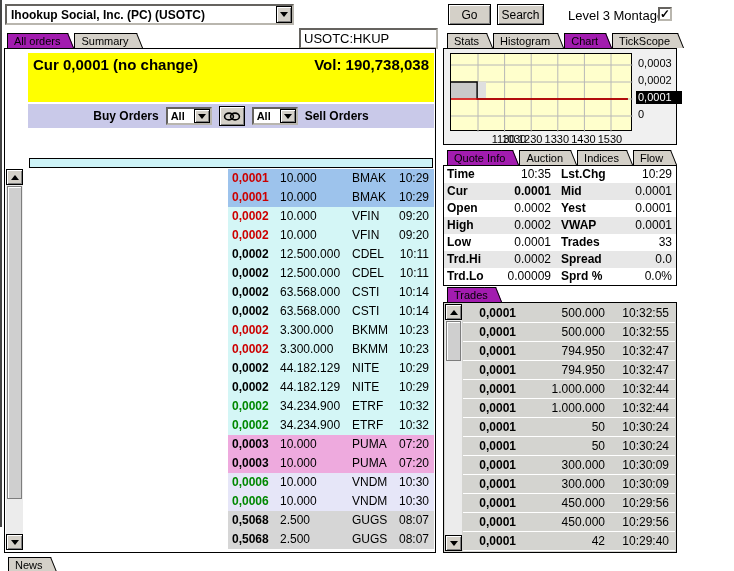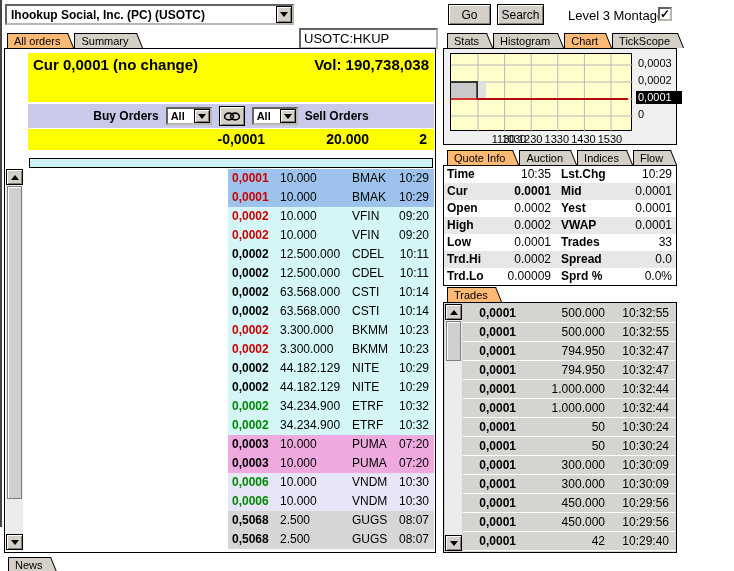--- a/index.html
+++ b/index.html
@@ -30,21 +30,21 @@
   .checkbox .check { font-size:12px; font-weight:bold; line-height:10px; }
 
   
   .tabrow { display:flex; gap:9px; height:15px; }
   .tab { position:relative; height:15px; line-height:13px; font-size:11px;
          padding:1px 5px 0 6px; background:#d4d0c8;
          border-top:1px solid #000; border-left:1px solid #000; cursor:pointer; white-space:nowrap; }
   .tab::after { content:""; position:absolute; top:-1px; right:-6px; width:11px; height:100%;
                 background:inherit; border-top:1px solid #000; border-right:1px solid #000;
                 transform:skewX(22deg); z-index:-1; }
-  .tab.sel { background:#fdba74; font-weight:normal; z-index:2; }
+  .tab.sel { background:#a21caf; font-weight:normal; z-index:2; }
 
   
   .frame { left:0; top:29; width:689; height:527px; border:1px solid #444; }
 
   
   #symbol-combo { left:5px; top:4px; width:289px; height:21px; }
   #symbol-input { left:299px; top:4px; width:139px; height:21px;margin-top:24px; }
   #go-btn     { left:448px; top:4px; width:43px; height:21px; }
   #search-btn { left:497px; top:4px; width:47px; height:21px; }
   #montage-label { left:568px; top:8px; font-size:13px; }
@@ -161,25 +161,20 @@
     </span>
     <span class="combo mini-combo">
       <span class="combo-text">All</span>
       <span class="combo-btn">
           <span class="tri-down"></span>
         </span>
     </span>
     <span>Sell Orders</span>
   </div>
 
-  <div class="abs" id="bestrow" style="background: rgb(255, 255, 0);">
-    <span class="c1">-0,0001</span>
-    <span class="c2">20.000</span>
-    <span class="c3">2</span>
-  </div>
 
   <div class="abs" id="cyanstrip" style="background: rgb(205, 243, 247);"></div>
 
   <div class="abs" id="orderbook">
     <div class="vscroll">
       <div class="sb-btn" style="top:0;">
           <span class="tri-up"></span>
         </div>
       <div class="sb-thumb" style="top:17px; height:313px;"></div>
       <div class="sb-btn" style="bottom:0;">

